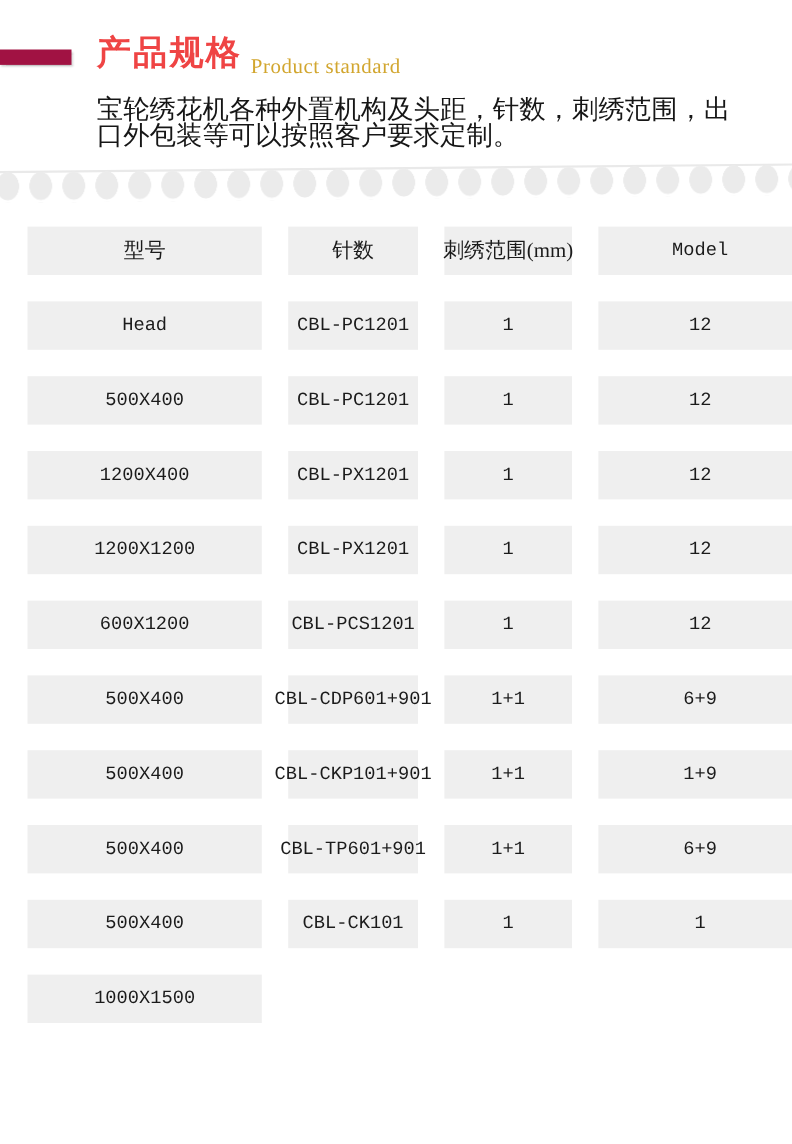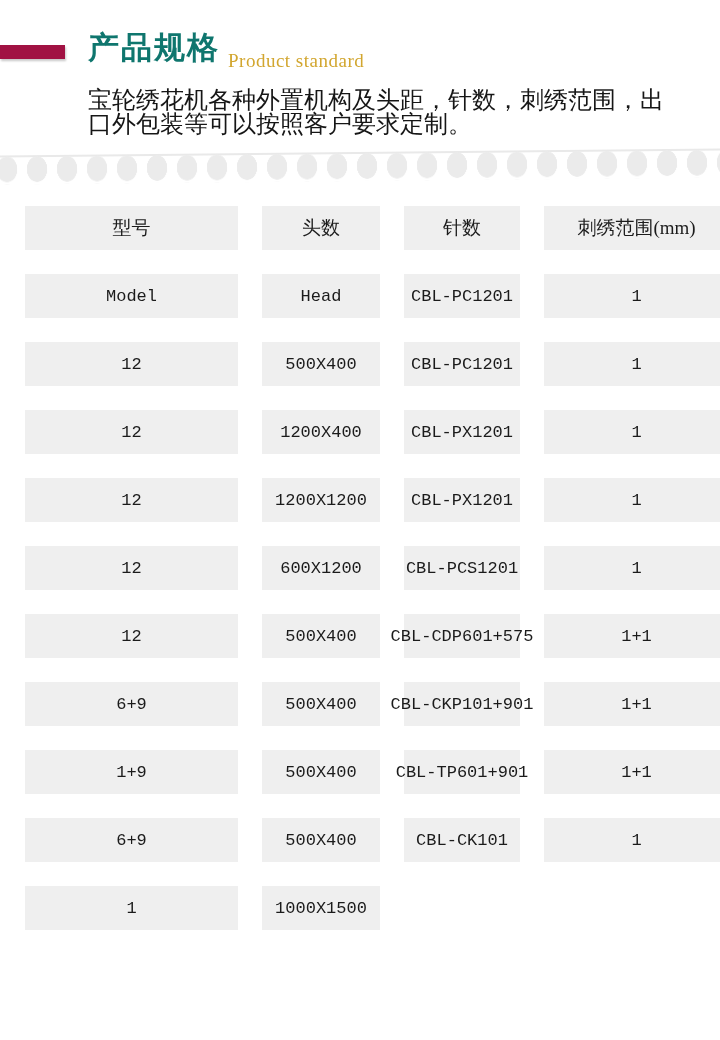--- a/index.html
+++ b/index.html
@@ -18,21 +18,21 @@
     background: #A11243;
     box-shadow: 1px 2px 2px rgba(0,0,0,0.22);
   }
 
   
   .title {
     position: absolute; left: 88px; top: 27px;
     margin: 0;
     font-size: 31px; font-weight: bold;
     letter-spacing: 2px;
-    color: #0f766e;
+    color: #ef4444;
     font-family: "DejaVu Sans", "Liberation Sans", sans-serif;
   }
   .subtitle {
     position: absolute; left: 228px; top: 50px;
     font-size: 19px;
     color: #D2A62F;
     letter-spacing: 0.5px;
     font-family: Liberation Serif, serif;
   }
 
@@ -100,21 +100,20 @@
 
   <p class="description">宝轮绣花机各种外置机构及头距，针数，刺绣范围，出口外包装等可以按照客户要求定制。</p>
 
   <div class="garland">
     <div class="garland-line"></div>
     <div class="garland-dots"></div>
   </div>
 
   <div class="spec-table">
       <div class="cell zh">型号</div>
-      <div class="cell zh">头数</div>
       <div class="cell zh">针数</div>
       <div class="cell zh">刺绣范围(mm)</div>
       <div class="cell">Model</div>
       <div class="cell">Head</div>
       <div class="cell">CBL-PC1201</div>
       <div class="cell">1</div>
       <div class="cell">12</div>
       <div class="cell">500X400</div>
       <div class="cell">CBL-PC1201</div>
       <div class="cell">1</div>
@@ -125,21 +124,21 @@
       <div class="cell">12</div>
       <div class="cell">1200X1200</div>
       <div class="cell">CBL-PX1201</div>
       <div class="cell">1</div>
       <div class="cell">12</div>
       <div class="cell">600X1200</div>
       <div class="cell">CBL-PCS1201</div>
       <div class="cell">1</div>
       <div class="cell">12</div>
       <div class="cell">500X400</div>
-      <div class="cell">CBL-CDP601+575</div>
+      <div class="cell">CBL-CDP601+901</div>
       <div class="cell">1+1</div>
       <div class="cell">6+9</div>
       <div class="cell">500X400</div>
       <div class="cell">CBL-CKP101+901</div>
       <div class="cell">1+1</div>
       <div class="cell">1+9</div>
       <div class="cell">500X400</div>
       <div class="cell">CBL-TP601+901</div>
       <div class="cell">1+1</div>
       <div class="cell">6+9</div>

